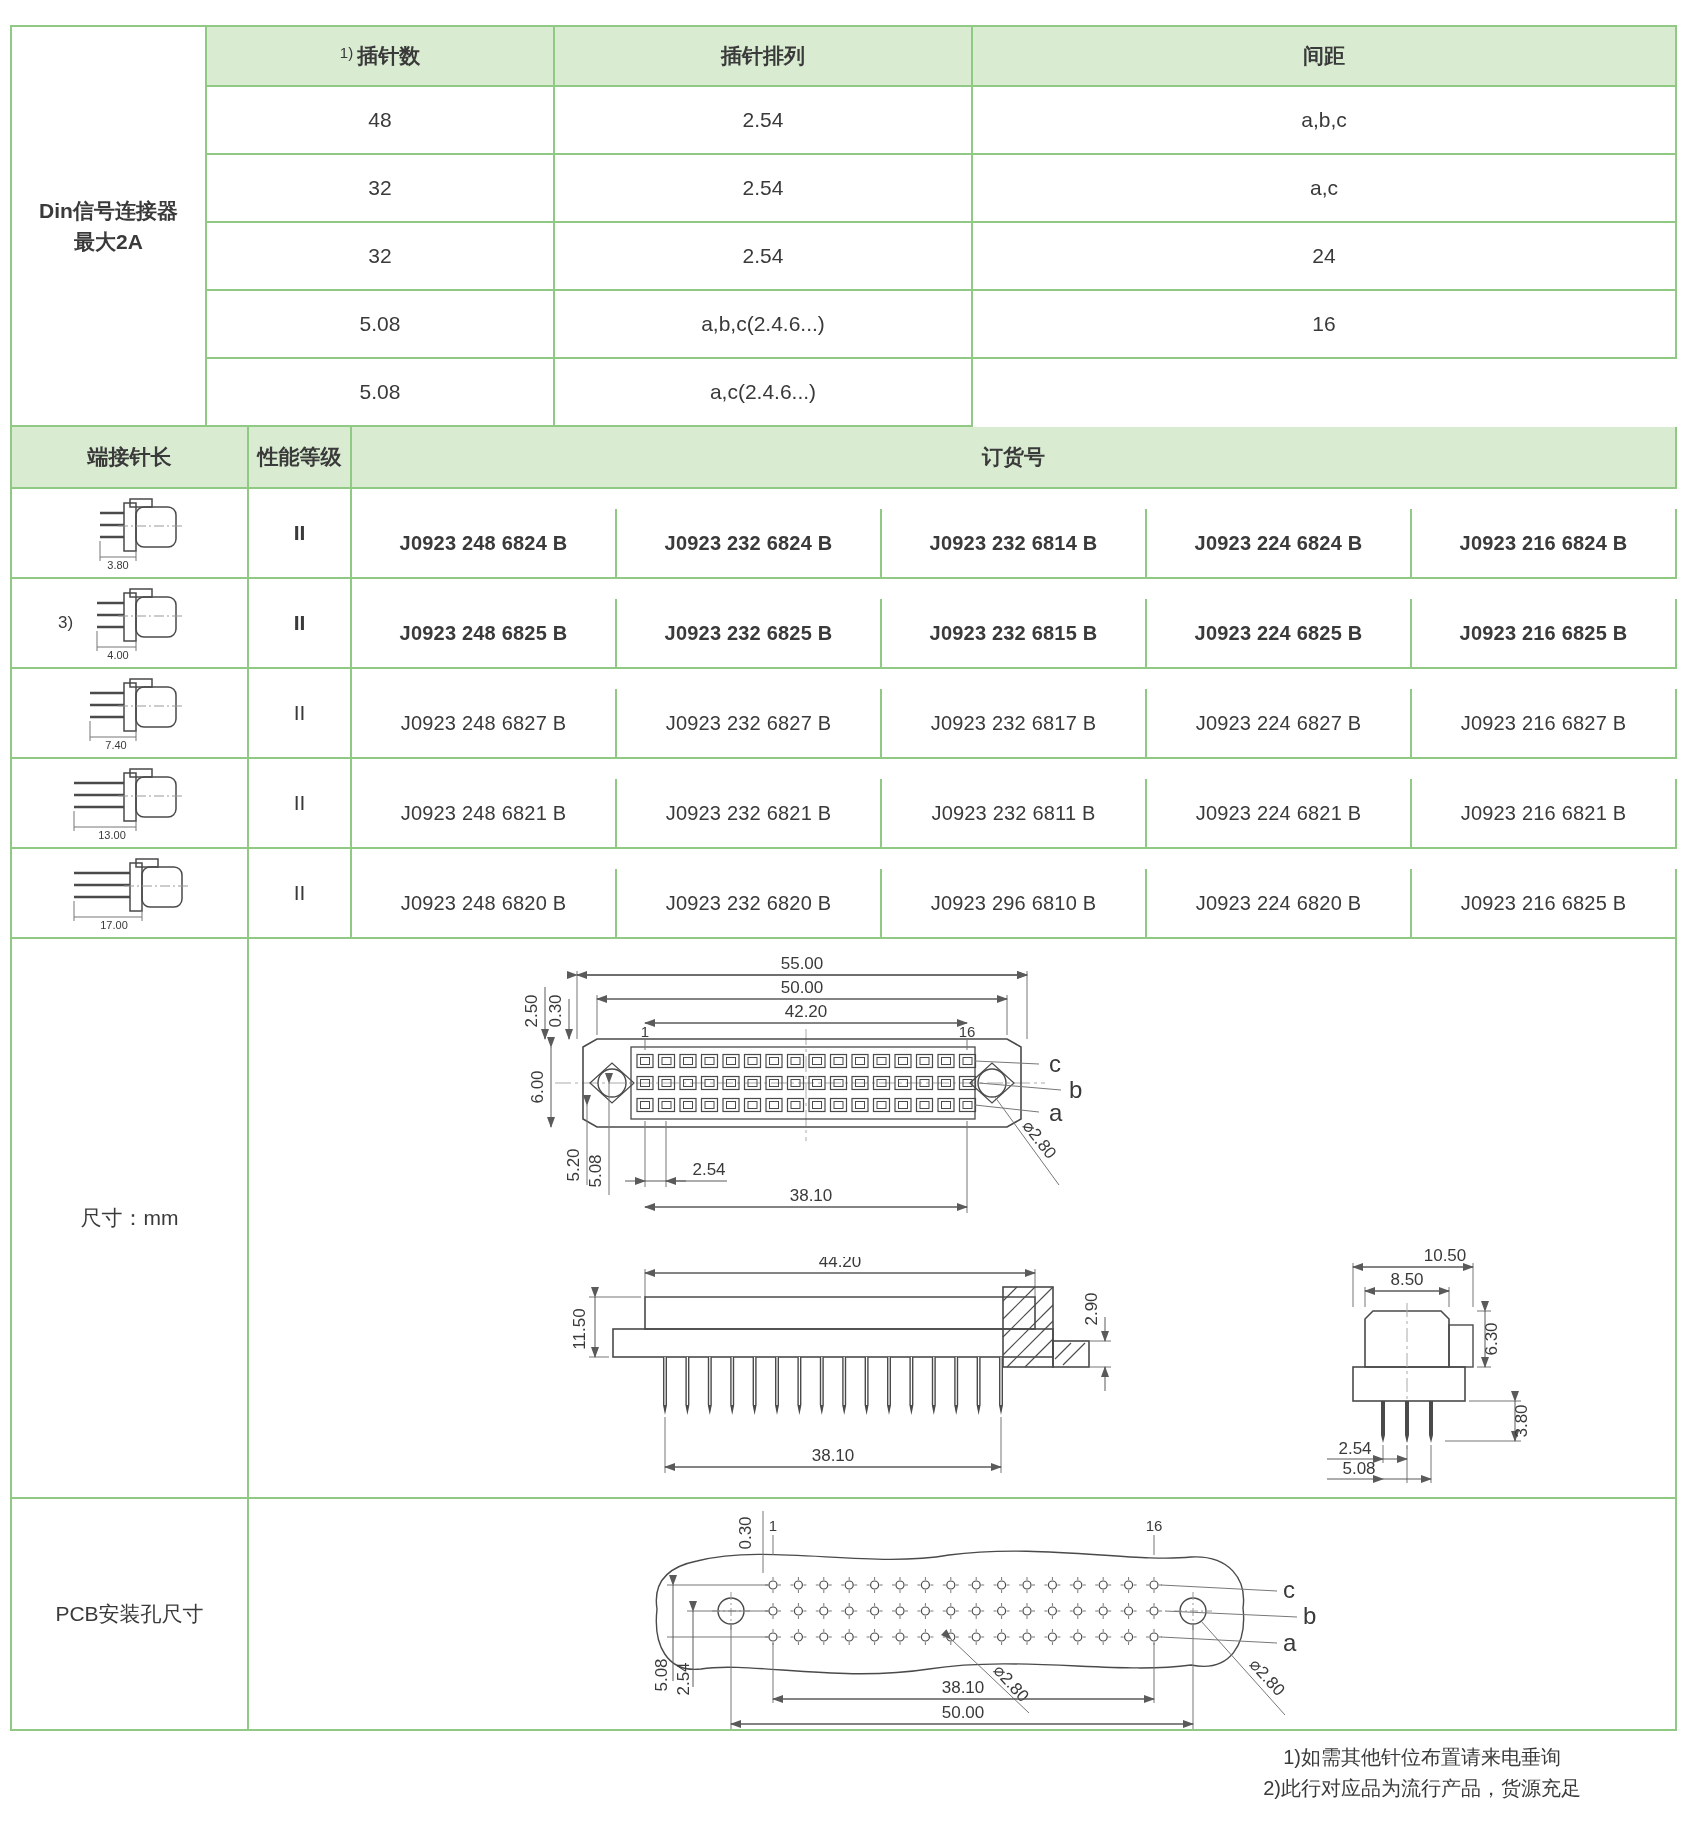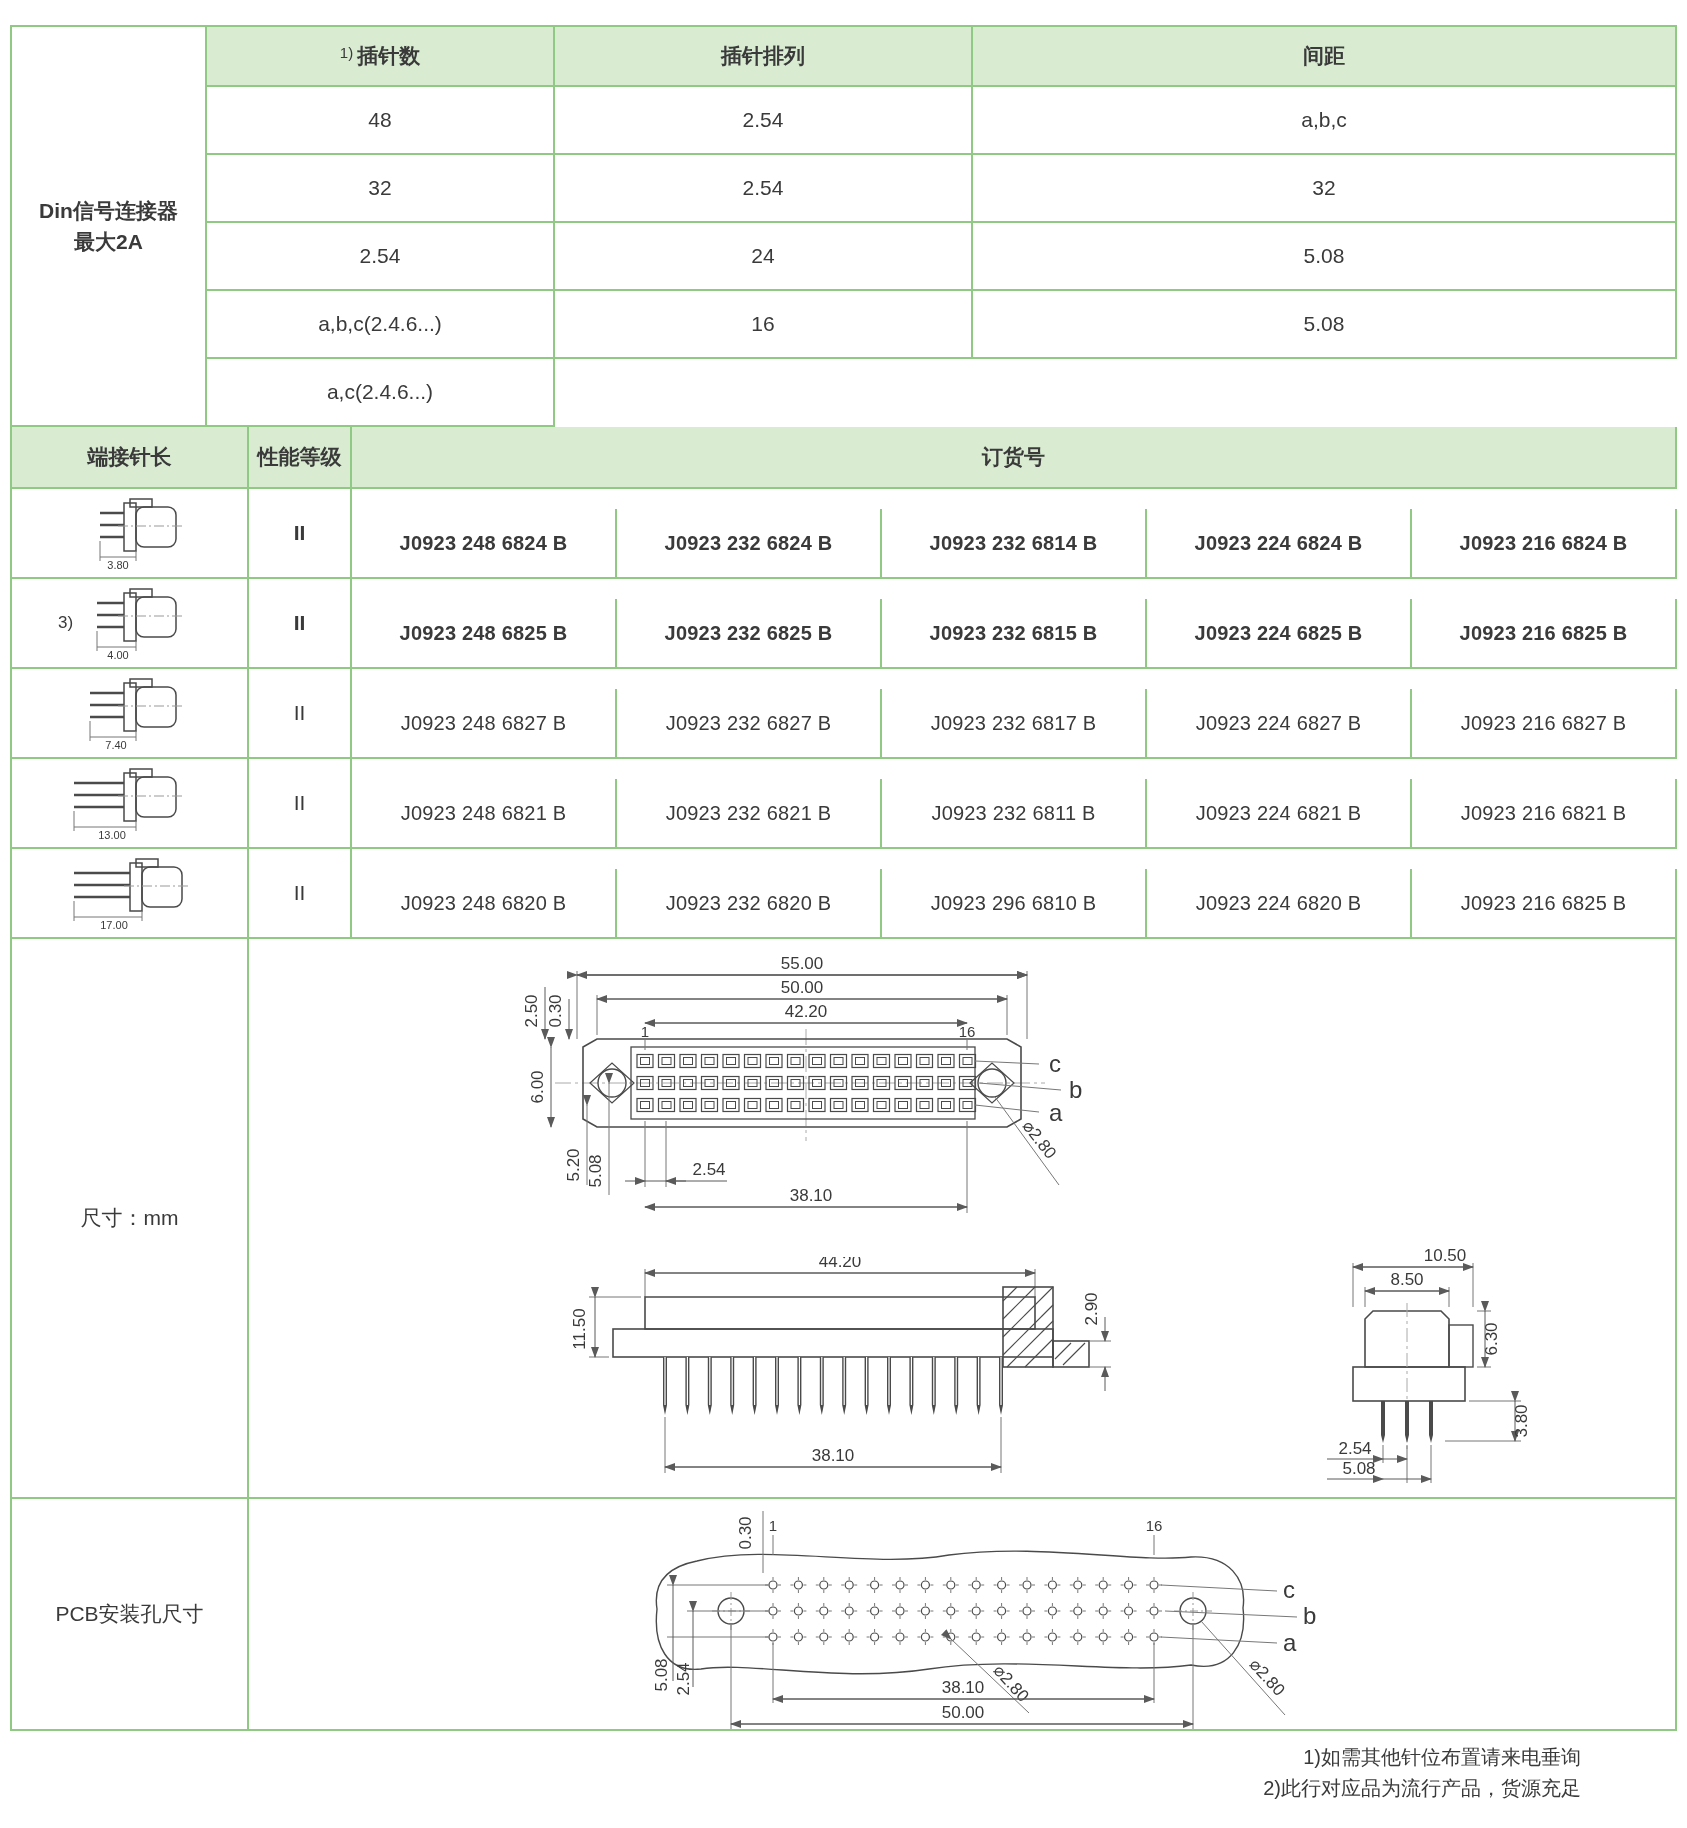--- a/index.html
+++ b/index.html
@@ -30,21 +30,21 @@
   .note3{position:absolute;left:46px;top:34px;font-size:17px;font-weight:normal;}
   
   .t3{grid-template-columns:237px 1fr;grid-template-rows:560px;}
   .t4{grid-template-columns:237px 1fr;grid-template-rows:232px;}
   .canvascell{justify-content:flex-start;align-items:flex-start;}
   .canvascell svg{position:absolute;}
   svg text{font-family:"Liberation Sans","DejaVu Sans",sans-serif;font-size:17px;fill:var(--txt);}
   svg .small{font-size:15px;}
   svg .rowlbl{font-size:24px;}
   .icn text{font-size:11px;}
-  .footnotes{position:absolute;top:1742px;right:106px;text-align:right;font-size:20px;line-height:1.55;}
+  .footnotes{position:absolute;top:1742px;right:106px;text-align:center;font-size:20px;line-height:1.55;}
 </style>
 </head>
 <body>
 
 <div class="sheet">
   <div class="tables">
 
     <div class="grid t1">
       <div class="cell product">
         <div>Din信号连接器</div>
@@ -56,20 +56,21 @@
       </div>
       <div class="cell hcell">插针排列</div>
       <div class="cell hcell">间距</div>
 
       <div class="cell">48</div>
       <div class="cell">2.54</div>
       <div class="cell">a,b,c</div>
 
       <div class="cell">32</div>
       <div class="cell">2.54</div>
+      <div class="cell">a,c</div>
 
       <div class="cell">32</div>
       <div class="cell">2.54</div>
 
       <div class="cell">24</div>
       <div class="cell">5.08</div>
       <div class="cell">a,b,c(2.4.6...)</div>
 
       <div class="cell">16</div>
       <div class="cell">5.08</div>

